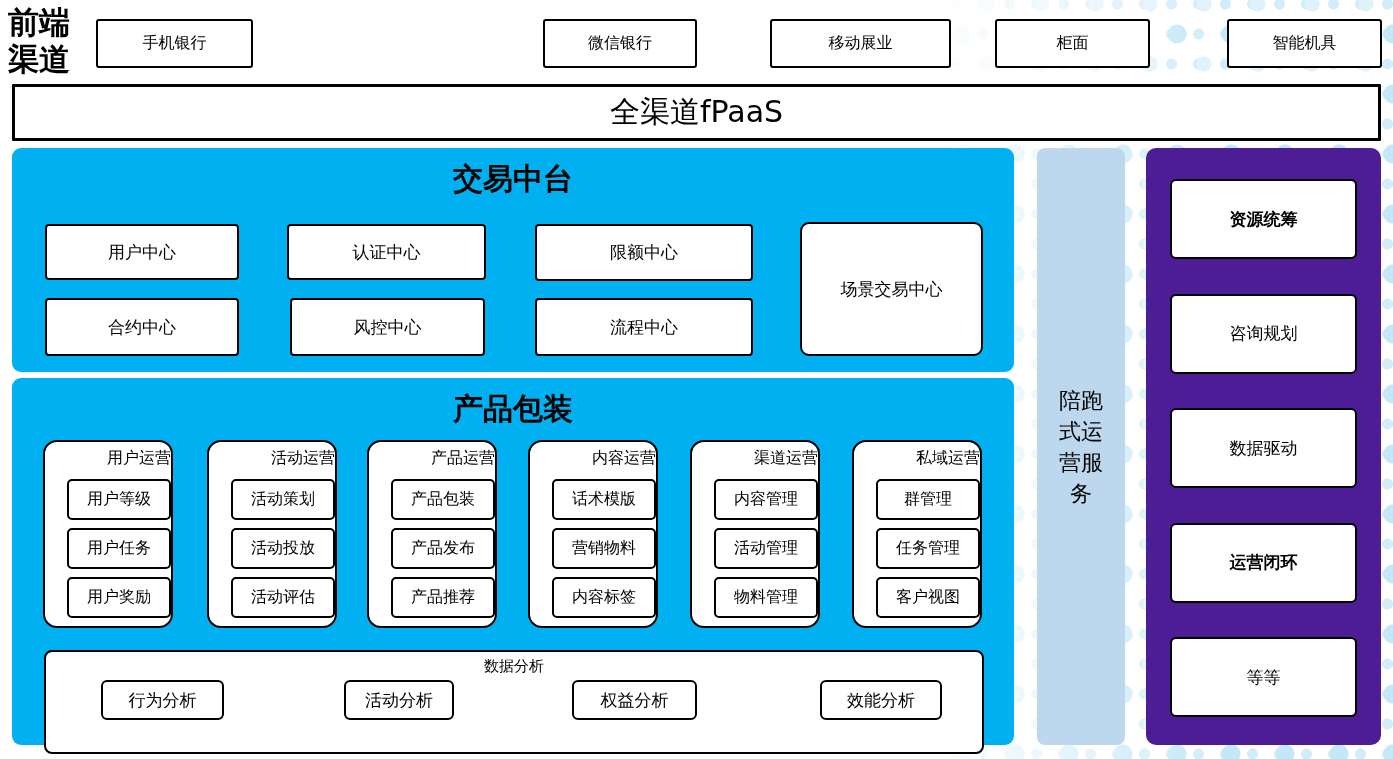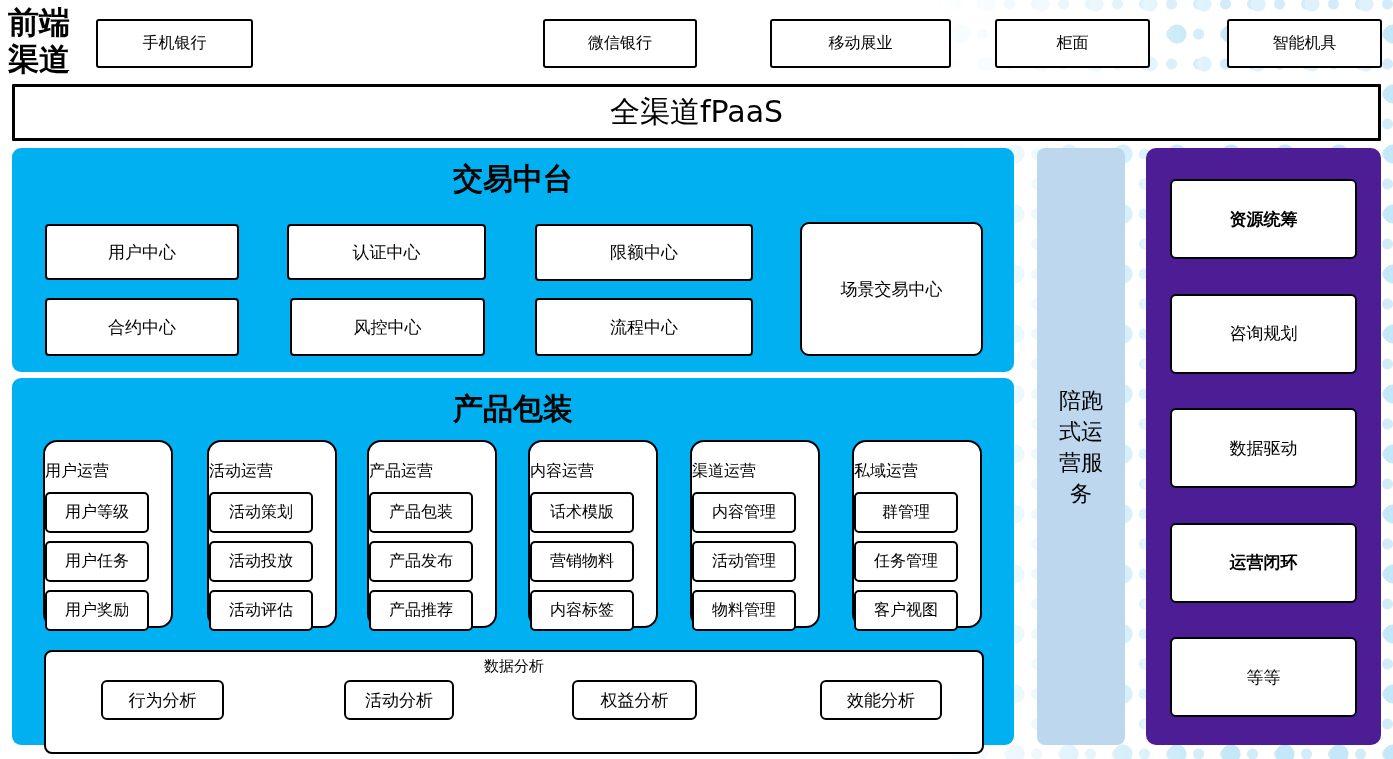--- a/index.html
+++ b/index.html
@@ -35,22 +35,22 @@
 
   
   .panel { background:#00B0F0; border-radius:9px; }
   .panel-title { position:absolute; left:0; width:100%; text-align:center;
                  font-size:30px; font-weight:bold; z-index:2; }
   .tbox { position:absolute; border-radius:4px; font-size:17px; }
   .tall  { border-radius:9px; }
 
   
   .opcard { position:absolute; width:130px; height:188px; background:#fff; border:2px solid #000;
-            border-radius:14px; display:flex; flex-direction:column; align-items:flex-start;
-            padding-top:18px; }
+            border-radius:14px; display:flex; flex-direction:column; align-items:flex-end;
+            padding-top:5px; }
   .opcard .hd { font-size:16px; line-height:22px; margin-bottom:10px; }
   .opitem { width:104px; height:41px; border-width:2px; border-radius:5px;
             font-size:16px; margin-bottom:8px; flex:none; }
 
   
   .da { position:absolute; left:32px; top:272px; width:940px; height:104px; background:#fff;
         border:2px solid #000; border-radius:8px; }
   .da .hd { position:absolute; top:5px; left:0; width:100%; text-align:center; font-size:15px; }
   .dabox { position:absolute; top:28px; height:40px; border-radius:6px; font-size:17px; }
 

